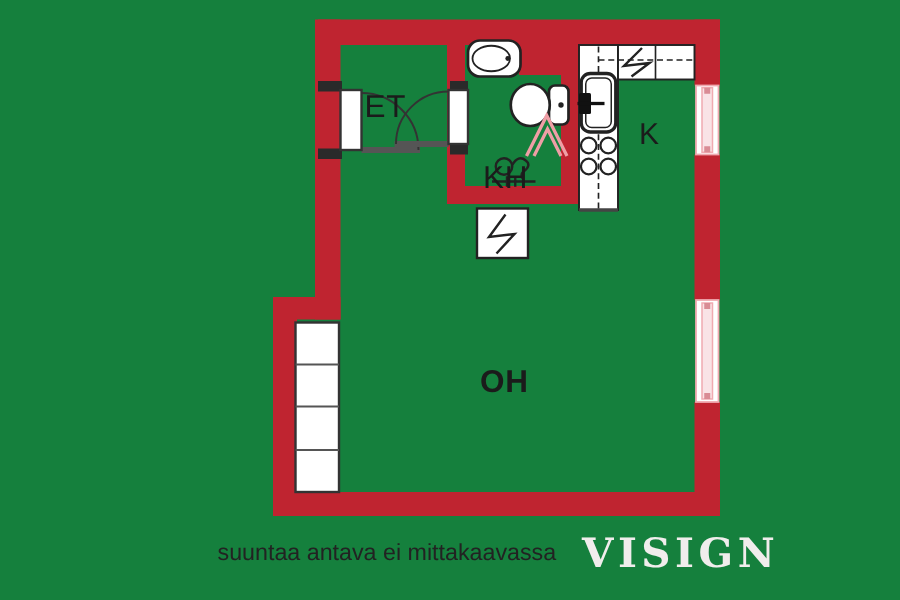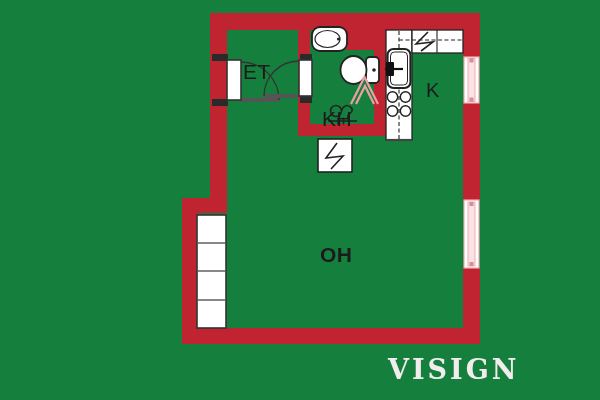--- a/index.html
+++ b/index.html
@@ -126,15 +126,16 @@
       <path d="M 197 271 H 226" stroke="#555" stroke-width="1.4"></path>
       <path d="M 197 300 H 226" stroke="#555" stroke-width="1.4"></path>
     </g>
   </svg>
 
   <div class="room-label" style="left:243px;top:61px;">ET</div>
   <div class="room-label" style="left:322px;top:92px;margin-top:16px;">KH</div>
   <div class="room-label" style="left:426px;top:80px;font-size:20px;">K</div>
   <div class="room-label" style="left:320px;top:244px;font-weight:bold;">OH</div>
 
+  <div class="caption">suuntaa antava ei mittakaavassa</div>
   <div class="watermark">VISIGN</div>
 
 </div>
 
 </body></html>

